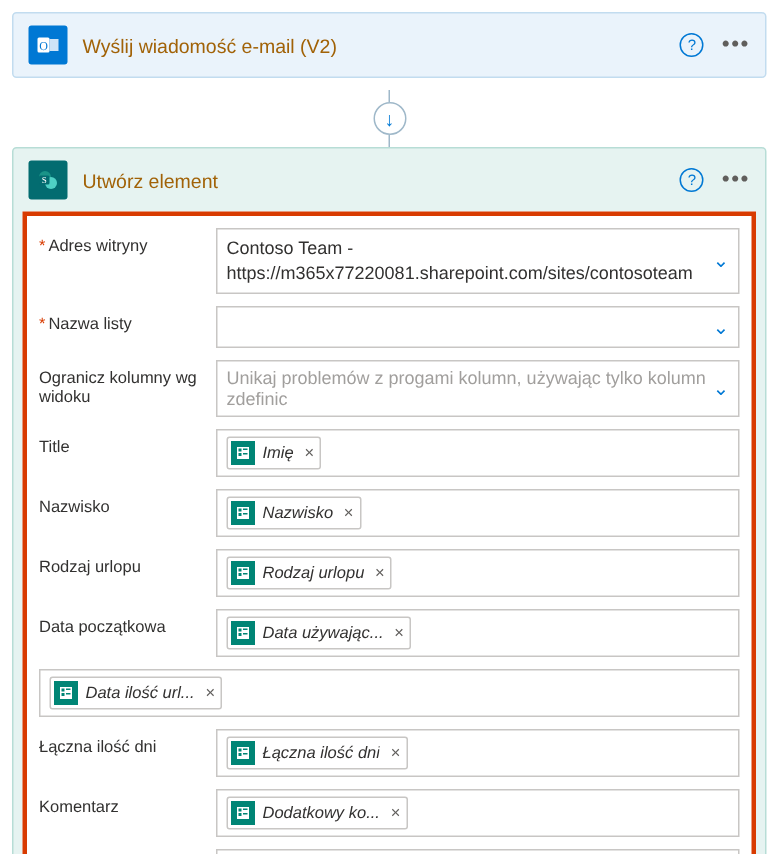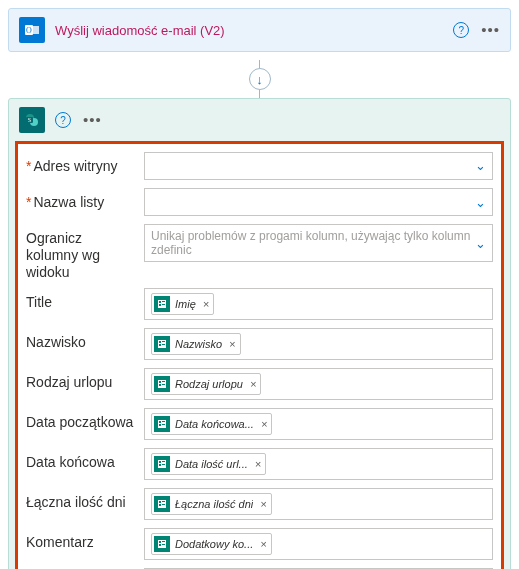--- a/index.html
+++ b/index.html
@@ -26,21 +26,21 @@
     gap: 10px;
   }
   .app-icon {
     width: 26px; height: 26px;
     display: flex; align-items: center; justify-content: center;
     border-radius: 2px;
     flex-shrink: 0;
   }
   .app-icon.outlook { background: #0078d4; }
   .app-icon.sharepoint { background: #036c70; }
-  .card-title { flex: 1; font-size: 13px; color: #be185d; }
+  .card-title { flex: 1; font-size: 13px; color: #a16207; }
   .card-actions { display: flex; align-items: center; gap: 12px; }
   .help-icon {
     width: 16px; height: 16px; border: 1.5px solid #0078d4; border-radius: 50%;
     display: flex; align-items: center; justify-content: center;
     color: #0078d4; font-size: 10px; cursor: pointer;
   }
   .dots {
     color: #605e5c; font-size: 15px; letter-spacing: 1px; cursor: pointer;
     line-height: 10px;
   }
@@ -60,21 +60,21 @@
     border: 3px solid #d83b01;
     margin: 0 6px 4px 6px;
     padding: 8px 8px 6px 8px;
     background: #fff;
   }
   .row {
     display: flex; align-items: flex-start;
     gap: 8px; margin-bottom: 8px;
   }
   .row .label {
-    width: 110px; font-size: 14px; color: #323130; padding-top: 6px;
+    width: 110px; font-size: 11px; color: #323130; padding-top: 6px;
     line-height: 1.2;
   }
   .row .label .req { color: #d83b01; margin-right: 2px; }
   .row .field {
     flex: 1;
     border: 1px solid #c8c6c4;
     background: #fff;
     min-height: 28px;
     padding: 4px 6px;
     font-size: 12px;
@@ -140,31 +140,33 @@
 <div class="card sp">
   <div class="card-header">
     <div class="app-icon sharepoint">
       <svg width="16" height="16" viewBox="0 0 16 16">
           <circle cx="6" cy="6" r="4" fill="#1a9488"></circle>
           <circle cx="10" cy="10" r="4" fill="#4fd1c5"></circle>
           <rect x="2" y="5" width="7" height="6" rx="1" fill="#036c70"></rect>
           <text x="5.5" y="10" font-size="6" fill="#fff" text-anchor="middle" font-family="Segoe UI">S</text>
         </svg>
     </div>
+    <div class="card-title">Utwórz element</div>
     <div class="card-actions">
       <div class="help-icon">?</div>
       <div class="dots">•••</div>
     </div>
   </div>
 
   <div class="body-box">
 
     <div class="row">
       <div class="label"><span class="req">*</span><span>Adres witryny</span></div>
       <div class="field multiline">
+        <span>Contoso Team - https://m365x77220081.sharepoint.com/sites/contosoteam</span>
         <span class="chevron">⌄</span>
       </div>
     </div>
 
     <div class="row">
       <div class="label"><span class="req">*</span><span>Nazwa listy</span></div>
       <div class="field">
         <span class="chevron">⌄</span>
       </div>
     </div>
@@ -238,27 +240,26 @@
             <span class="token">
               <span class="tok-icon">
                 <svg width="10" height="10" viewBox="0 0 10 10">
                   <rect x="1" y="1" width="8" height="8" fill="#fff"></rect>
                   <rect x="2" y="2" width="2" height="2" fill="#008575"></rect>
                   <rect x="2" y="5" width="2" height="2" fill="#008575"></rect>
                   <rect x="5" y="2" width="3" height="1" fill="#008575"></rect>
                   <rect x="5" y="5" width="3" height="1" fill="#008575"></rect>
                 </svg>
               </span>
-              <span class="tok-label">Data końcowa...</span>
-              <span class="tok-x">×</span>
-            </span>
-          </div>
-        </div>
-        <div class="row">
-          <div class="label">Data końcowa</div>
+              <span class="tok-label">Data używając...</span>
+              <span class="tok-x">×</span>
+            </span>
+          </div>
+        </div>
+        <div class="row">
           <div class="field">
             <span class="token">
               <span class="tok-icon">
                 <svg width="10" height="10" viewBox="0 0 10 10">
                   <rect x="1" y="1" width="8" height="8" fill="#fff"></rect>
                   <rect x="2" y="2" width="2" height="2" fill="#008575"></rect>
                   <rect x="2" y="5" width="2" height="2" fill="#008575"></rect>
                   <rect x="5" y="2" width="3" height="1" fill="#008575"></rect>
                   <rect x="5" y="5" width="3" height="1" fill="#008575"></rect>
                 </svg>

